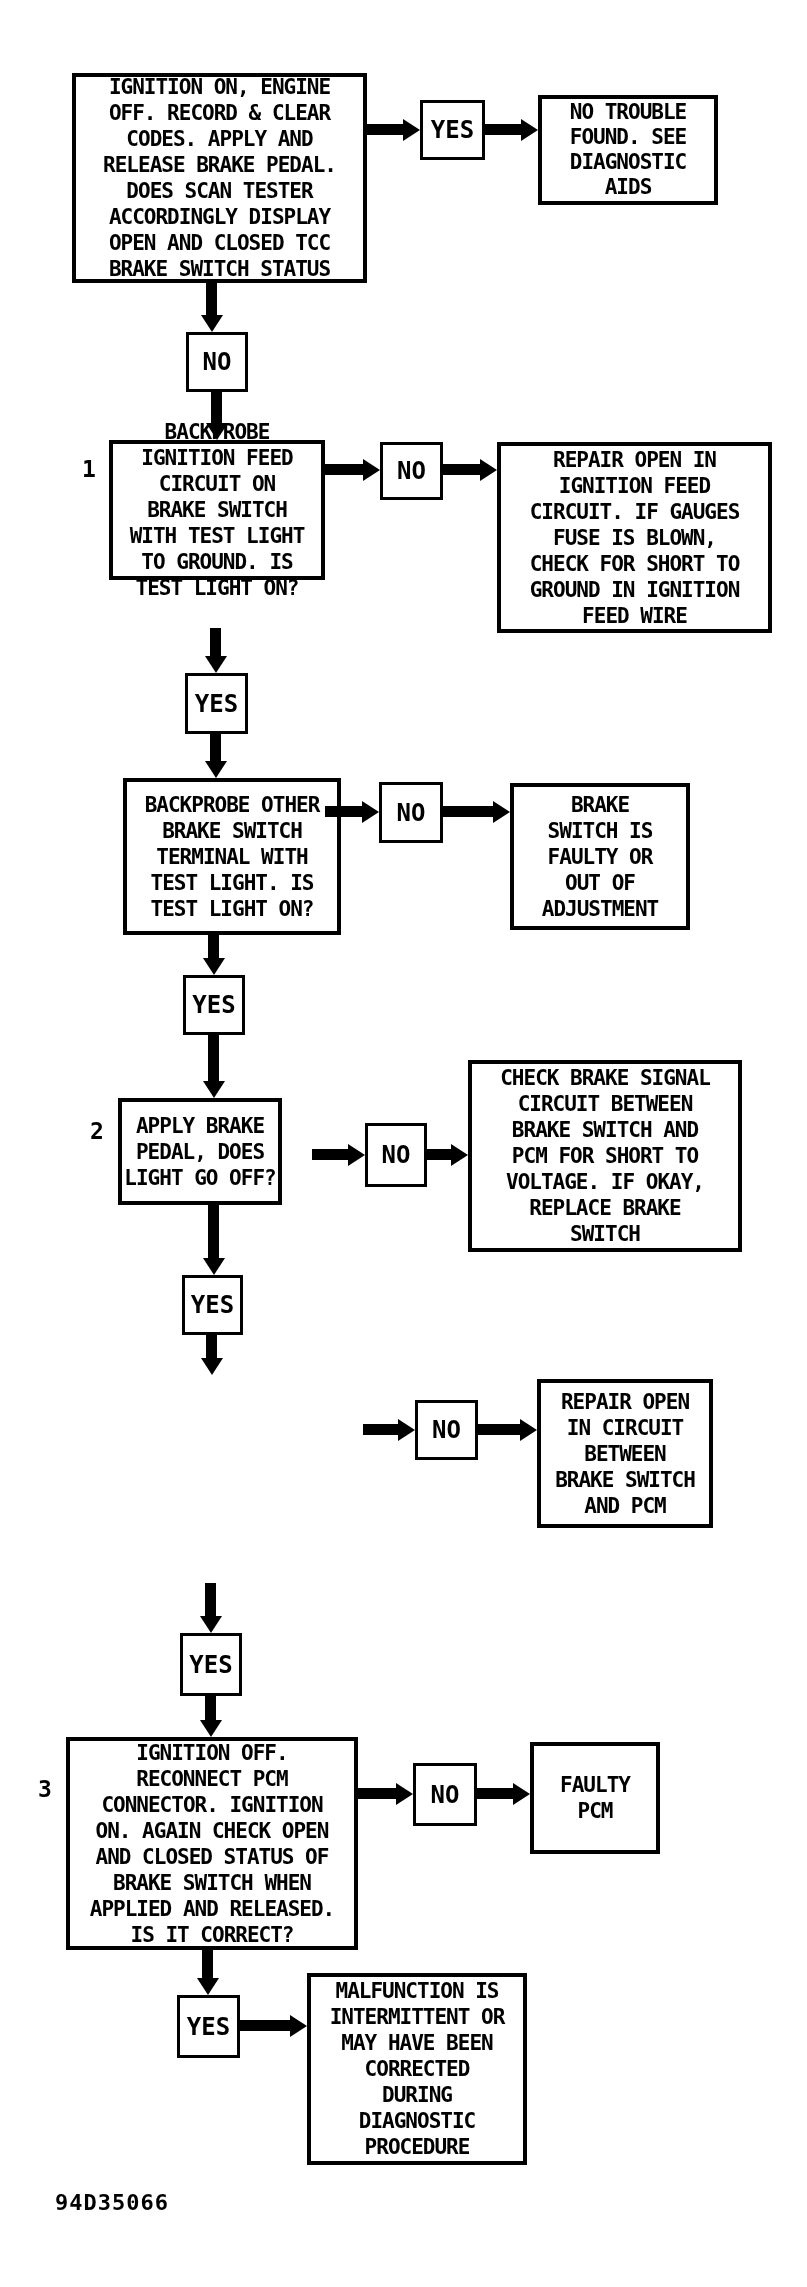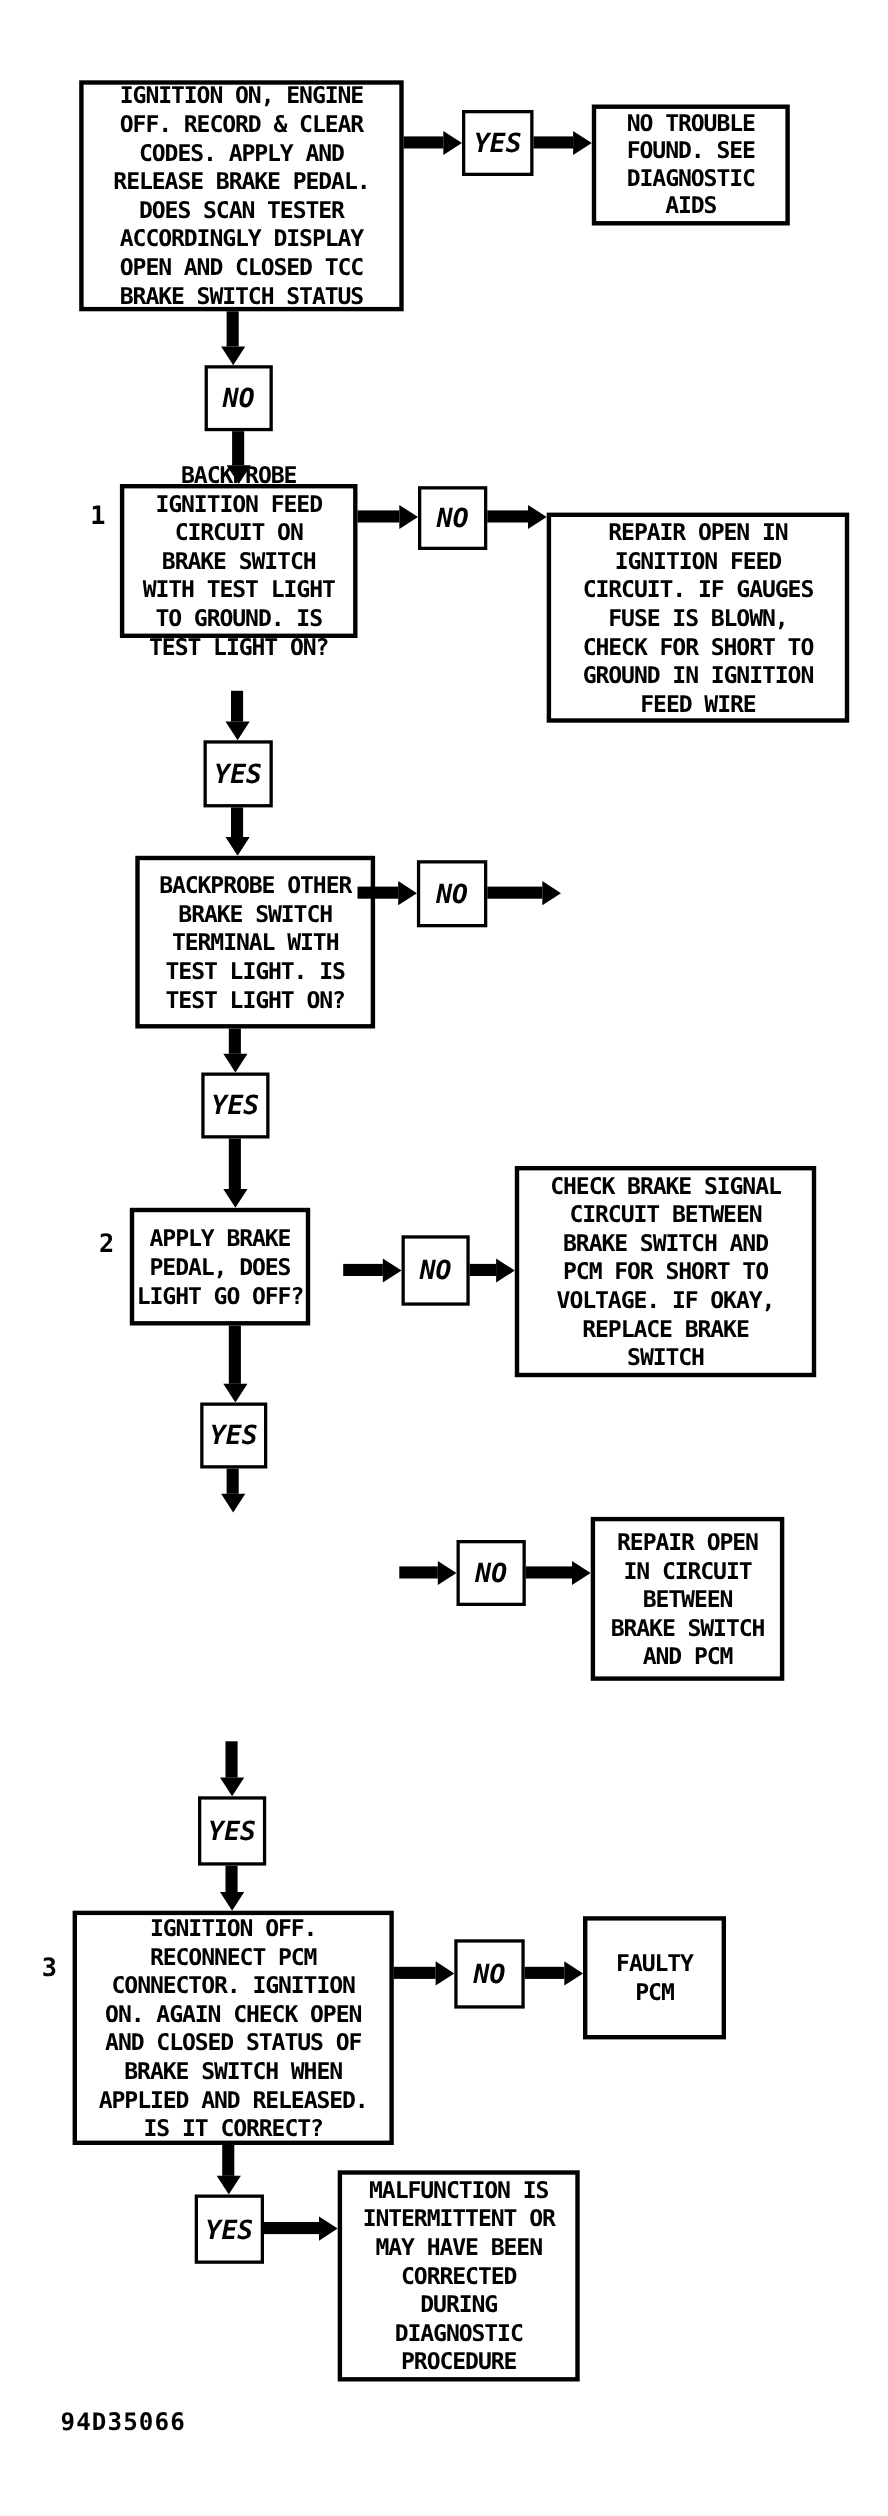--- a/index.html
+++ b/index.html
@@ -23,21 +23,20 @@
     font-weight: bold;
     font-size: 21px;
     line-height: 26px;
     letter-spacing: -1px;
     white-space: pre-line;
   }
   .tag {
     border-width: 3px;
     font-size: 24px;
     letter-spacing: 0;
-    font-style: italic;
   }
   .stepnum {
     position: absolute;
     font-weight: bold;
     font-size: 23px;
     line-height: 23px;
   }
   .figcode {
     position: absolute;
     font-weight: bold;
@@ -105,21 +104,21 @@
 TEST LIGHT ON?</div>
 
   <div class="hshaft" style="left:325px;top:464px;width:38px"></div>
   <div class="ah-right" style="left:363px;top:459px"></div>
 
   <div class="box tag" style="left:380px;top:442px;width:63px;height:58px">NO</div>
 
   <div class="hshaft" style="left:443px;top:464px;width:37px"></div>
   <div class="ah-right" style="left:480px;top:459px"></div>
 
-  <div class="box" style="left:497px;top:466px;width:275px;height:191px">REPAIR OPEN IN
+  <div class="box" style="left:497px;top:442px;width:275px;height:191px">REPAIR OPEN IN
 IGNITION FEED
 CIRCUIT. IF GAUGES
 FUSE IS BLOWN,
 CHECK FOR SHORT TO
 GROUND IN IGNITION
 FEED WIRE</div>
 
   <div class="vshaft" style="left:210px;top:628px;height:28px"></div>
   <div class="ah-down" style="left:205px;top:656px"></div>
 
@@ -135,20 +134,25 @@
 TEST LIGHT ON?</div>
 
   <div class="hshaft" style="left:325px;top:806px;width:37px"></div>
   <div class="ah-right" style="left:362px;top:801px"></div>
 
   <div class="box tag" style="left:379px;top:782px;width:64px;height:61px">NO</div>
 
   <div class="hshaft" style="left:443px;top:806px;width:50px"></div>
   <div class="ah-right" style="left:493px;top:801px"></div>
 
+  <div class="box" style="left:510px;top:783px;width:180px;height:147px">BRAKE
+SWITCH IS
+FAULTY OR
+OUT OF
+ADJUSTMENT</div>
 
   <div class="vshaft" style="left:208px;top:935px;height:23px"></div>
   <div class="ah-down" style="left:203px;top:958px"></div>
 
   <div class="box tag" style="left:183px;top:975px;width:62px;height:60px">YES</div>
 
   <div class="vshaft" style="left:208px;top:1035px;height:46px"></div>
   <div class="ah-down" style="left:203px;top:1081px"></div>
 
   <div class="stepnum" style="left:90px;top:1120px">2</div>

